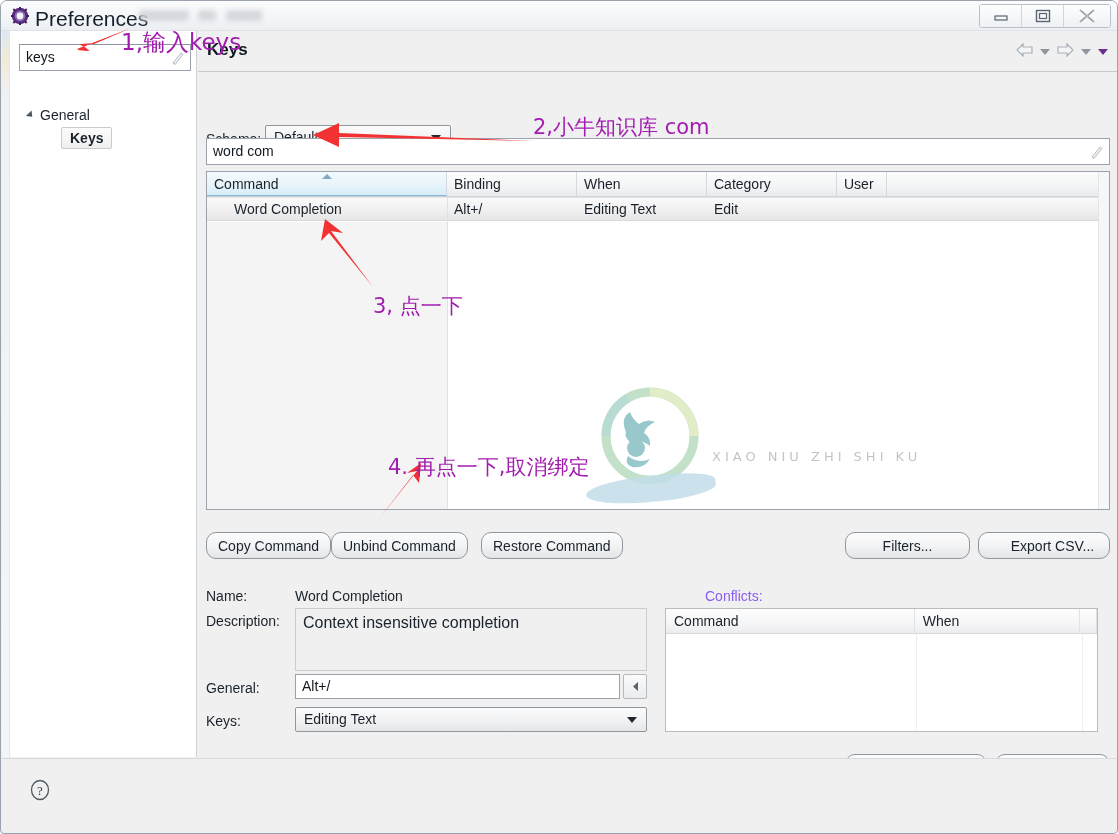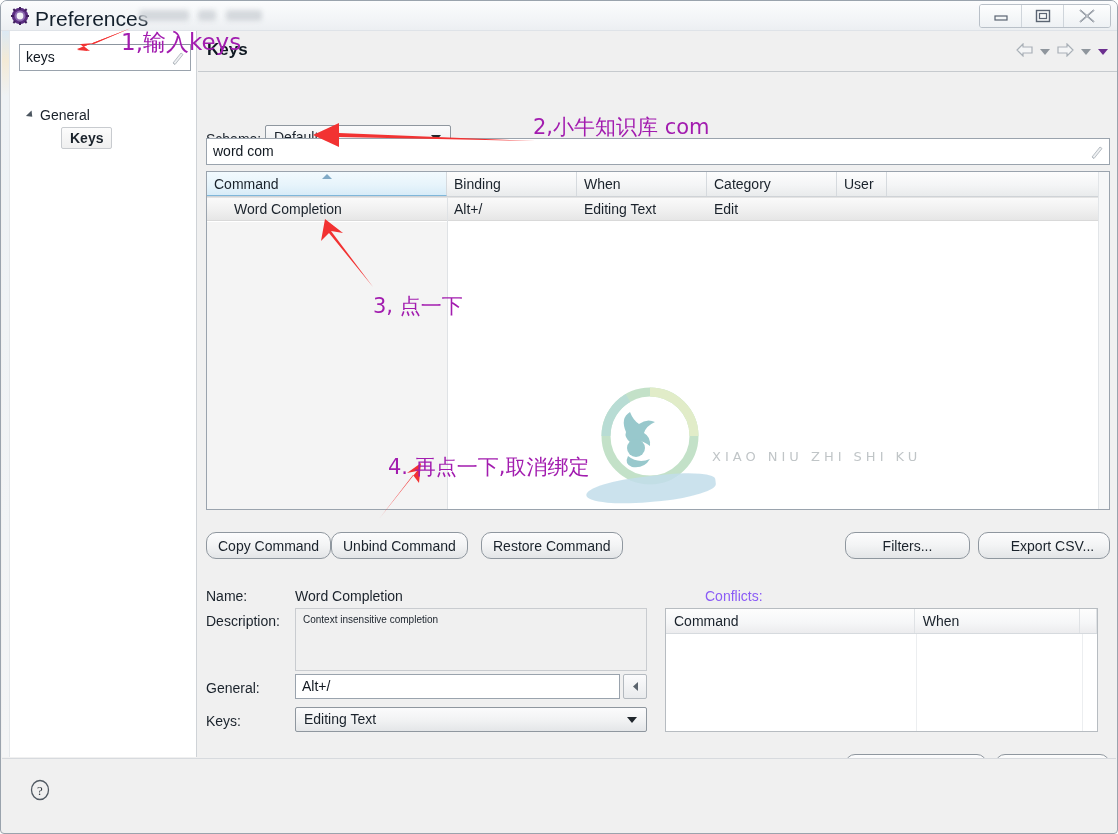--- a/index.html
+++ b/index.html
@@ -234,21 +234,21 @@
 
   
   #lbl-name{ position:absolute; left:8px; top:557px; font-size:14px; color:#1a222b; }
   #val-name{ position:absolute; left:97px; top:557px; font-size:14px; color:#1a222b; }
   #lbl-desc{ position:absolute; left:8px; top:582px; font-size:14px; color:#1a222b; }
   #desc-box{
     position:absolute; left:97px; top:577px; width:352px; height:63px;
     background:#f0f0f0; border:1px solid #c9ccd0;
   }
   #desc-text{
-    position:absolute; left:7px; top:5px; font-size:10px; color:#1a222b;
+    position:absolute; left:7px; top:5px; font-size:16px; color:#1a222b;
   }
   #lbl-binding{ position:absolute; left:8px; top:649px; font-size:14px; color:#1a222b; }
   #binding-box{
     position:absolute; left:97px; top:643px; width:325px; height:25px;
     background:#ffffff; border:1px solid #9aa3ad;
   }
   #binding-input{
     position:absolute; left:6px; top:3px; width:300px;
     border:none; outline:none; background:transparent;
     font-family:"Liberation Sans", sans-serif;

